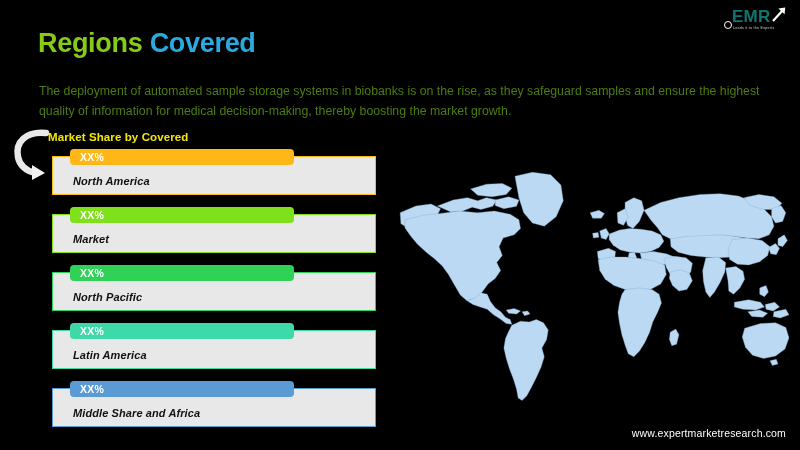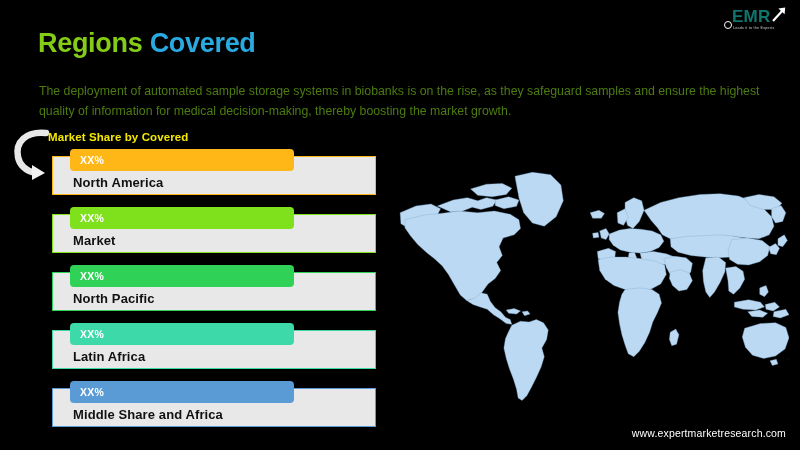--- a/index.html
+++ b/index.html
@@ -68,33 +68,33 @@
     position:absolute; left:0; width:324px; height:46px;
   }
   .row-panel{
     position:absolute; left:0; top:7px;
     width:324px; height:39px;
     background:#E8E8E8;
     border:1px solid rgba(0,0,0,.12);
   }
   .row-bar{
     position:absolute; left:18px; top:0;
-    width:224px; height:22px;
+    width:224px; height:16px;
     border-radius:4px;
     display:flex; align-items:center;
   }
   .row-pct{
     margin-left:10px;
     font-size:10.5px; font-weight:bold; color:#ffffff;
     letter-spacing:.2px;
   }
   .row-name{
     position:absolute; left:21px; top:26px;
-    font-size:13px; font-weight:bold; color:#111111;
-    letter-spacing:.1px; white-space:nowrap;
+    font-size:11px; font-weight:bold; color:#111111;
+    letter-spacing:.1px; white-space:nowrap;font-style:italic;
   }
 
   
   #world-map{
     position:absolute; left:393px; top:152px;
     width:396px; height:256px;
   }
   #world-map svg{ display:block; width:100%; height:100%; }
 
   
@@ -155,21 +155,21 @@
       <div class="row-bar" style="background: rgb(47, 210, 87);">
         <span class="row-pct">XX%</span>
       </div>
       <div class="row-name">North Pacific</div>
     </div>
     <div class="region-row" style="top: 174px;">
       <div class="row-panel" style="border-color: rgb(62, 217, 168); background: rgb(232, 232, 232);"></div>
       <div class="row-bar" style="background: rgb(62, 217, 168);">
         <span class="row-pct">XX%</span>
       </div>
-      <div class="row-name">Latin Africa</div>
+      <div class="row-name">Latin America</div>
     </div>
     <div class="region-row" style="top: 232px;">
       <div class="row-panel" style="border-color: rgb(91, 155, 213); background: rgb(232, 232, 232);"></div>
       <div class="row-bar" style="background: rgb(91, 155, 213);">
         <span class="row-pct">XX%</span>
       </div>
       <div class="row-name">Middle Share and Africa</div>
     </div>
   </div>
 

